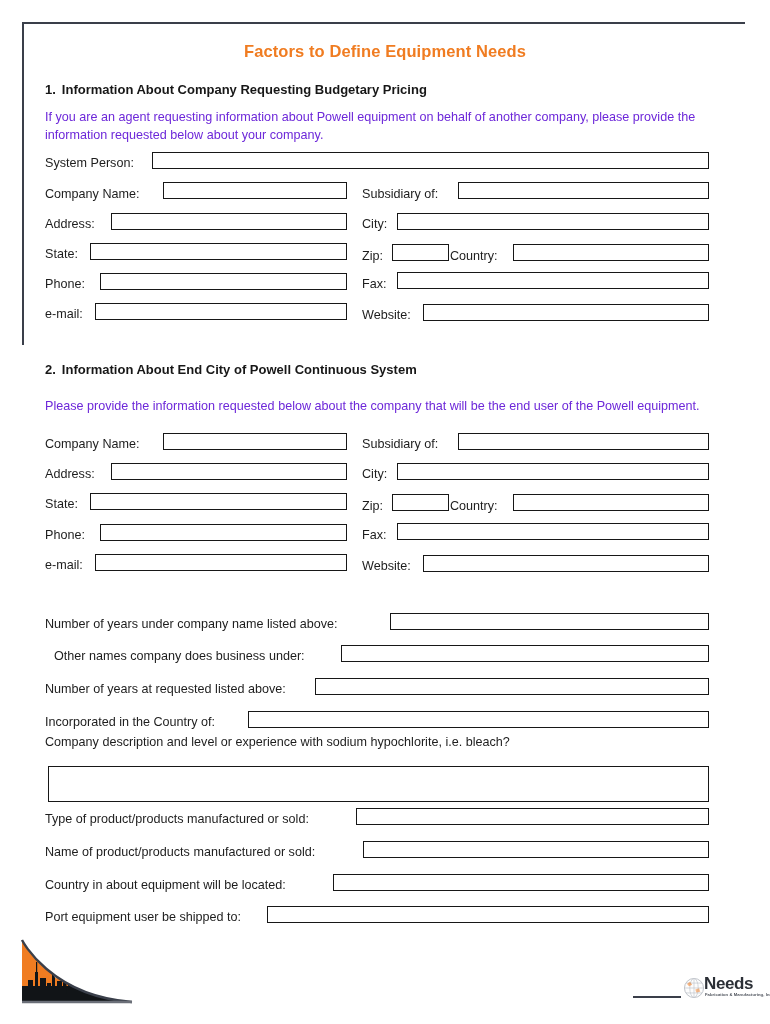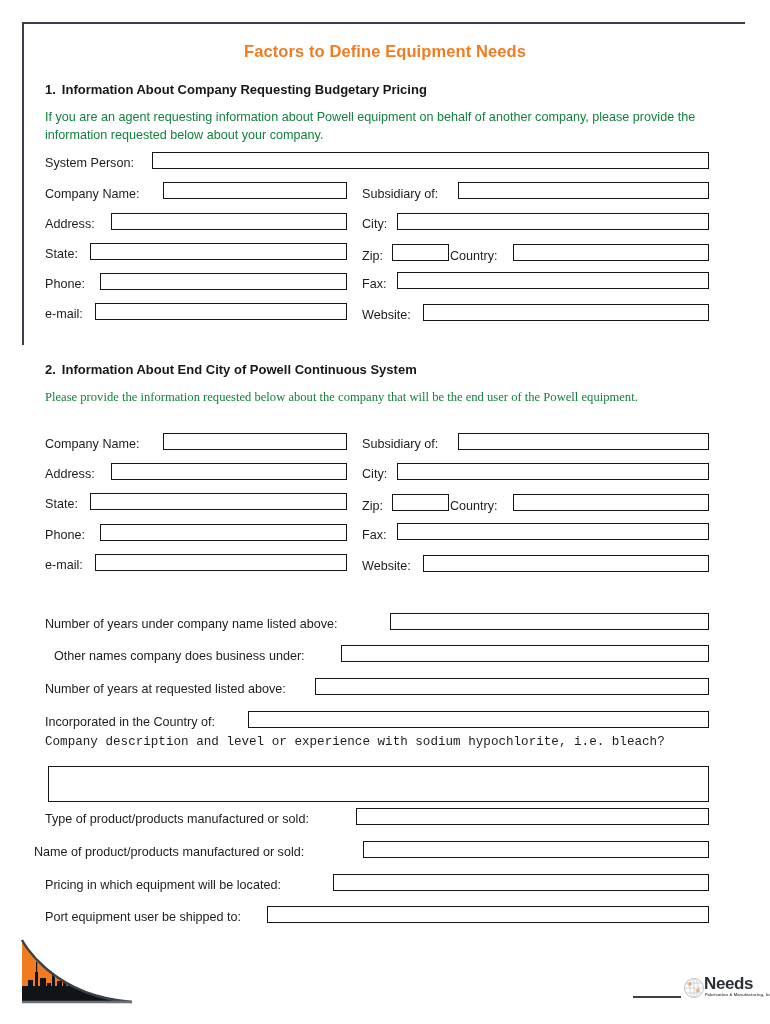--- a/index.html
+++ b/index.html
@@ -64,21 +64,21 @@
     white-space: nowrap;
   }
   .section-heading .num { margin-right: 6px; }
 
   .section-para {
     position: absolute;
     left: 45px;
     width: 680px;
     font-size: 12.6px;
     line-height: 18px;
-    color: #15803d;
+    color: #6d28d9;
   }
 
   
   .flabel {
     position: absolute;
     font-size: 12.6px;
     color: #1d1d1d;
     white-space: nowrap;
     line-height: 14px;
   }
@@ -187,21 +187,21 @@
 
   <div class="flabel" style="left:45px; top:307px;">e-mail:</div>
   <div class="fbox" style="left:95px; top:303px; width:252px;"></div>
   <div class="flabel" style="left:362px; top:308px;">Website:</div>
   <div class="fbox" style="left:423px; top:304px; width:286px;"></div>
 
   <div class="section-heading" style="top:362px;">
     <span class="num">2.</span><span>Information About End City of Powell Continuous System</span>
   </div>
 
-  <div class="section-para" style="top:388px;font-family:Liberation Serif, serif;">Please provide the information requested below about the company that will be the end user of the Powell equipment.</div>
+  <div class="section-para" style="top:397px;">Please provide the information requested below about the company that will be the end user of the Powell equipment.</div>
 
   <div class="flabel" style="left:45px; top:437px;">Company Name:</div>
   <div class="fbox" style="left:163px; top:433px; width:184px;"></div>
   <div class="flabel" style="left:362px; top:437px;">Subsidiary of:</div>
   <div class="fbox" style="left:458px; top:433px; width:251px;"></div>
 
   <div class="flabel" style="left:45px; top:467px;">Address:</div>
   <div class="fbox" style="left:111px; top:463px; width:236px;"></div>
   <div class="flabel" style="left:362px; top:467px;">City:</div>
   <div class="fbox" style="left:397px; top:463px; width:312px;"></div>
@@ -228,30 +228,30 @@
 
   <div class="flabel" style="left:54px; top:649px;">Other names company does business under:</div>
   <div class="fbox" style="left:341px; top:645px; width:368px;"></div>
 
   <div class="flabel" style="left:45px; top:682px;">Number of years at requested listed above:</div>
   <div class="fbox" style="left:315px; top:678px; width:394px;"></div>
 
   <div class="flabel" style="left:45px; top:715px;">Incorporated in the Country of:</div>
   <div class="fbox" style="left:248px; top:711px; width:461px;"></div>
 
-  <div class="flabel" style="left:45px; top:735px;font-family:Liberation Mono, monospace;">Company description and level or experience with sodium hypochlorite, i.e. bleach?</div>
+  <div class="flabel" style="left:45px; top:735px;">Company description and level or experience with sodium hypochlorite, i.e. bleach?</div>
   <div class="fbox tall" style="left:48px; top:766px; width:661px;"></div>
 
   <div class="flabel" style="left:45px; top:812px;">Type of product/products manufactured or sold:</div>
   <div class="fbox" style="left:356px; top:808px; width:353px;"></div>
 
-  <div class="flabel" style="left:34px; top:845px;">Name of product/products manufactured or sold:</div>
+  <div class="flabel" style="left:45px; top:845px;">Name of product/products manufactured or sold:</div>
   <div class="fbox" style="left:363px; top:841px; width:346px;"></div>
 
-  <div class="flabel" style="left:45px; top:878px;">Pricing in which equipment will be located:</div>
+  <div class="flabel" style="left:45px; top:878px;">Country in about equipment will be located:</div>
   <div class="fbox" style="left:333px; top:874px; width:376px;"></div>
 
   <div class="flabel" style="left:45px; top:910px;">Port equipment user be shipped to:</div>
   <div class="fbox" style="left:267px; top:906px; width:442px;"></div>
 
 </div>
 
 <svg class="corner-art" viewBox="0 0 122 74">
   <defs>
     <clipPath id="wedgeClip">

